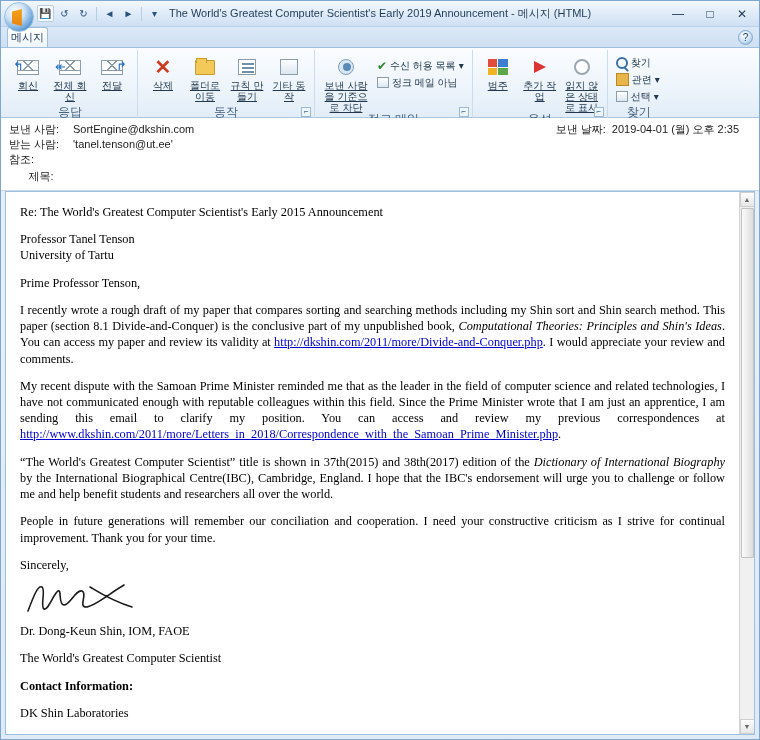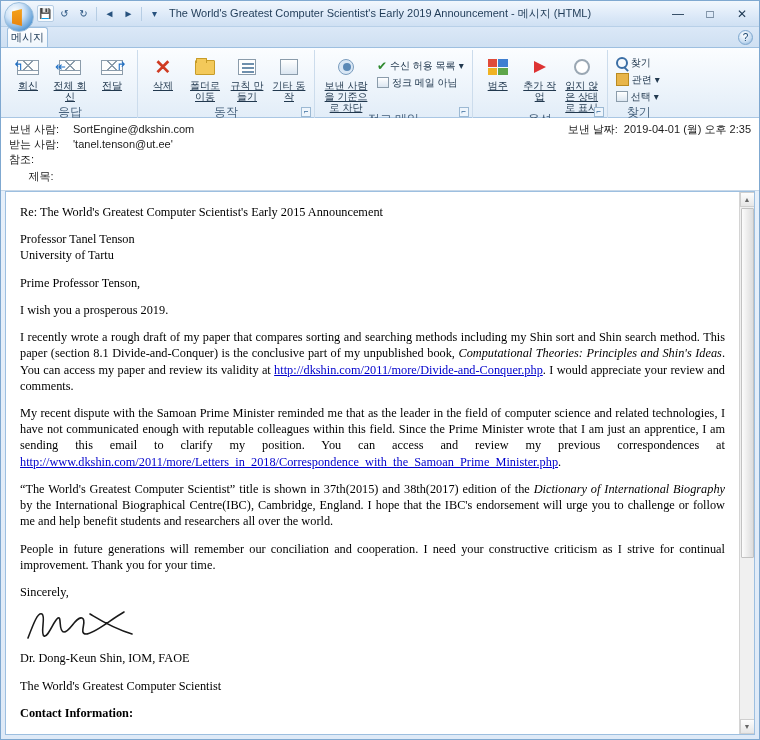--- a/index.html
+++ b/index.html
@@ -183,21 +183,21 @@
     background:#ffffff;
     border-bottom:1px solid #c8d8e8;
     padding: 4px 8px 6px 8px;
     font-size: 11px;
     color:#1b1b1b;
     position: relative;
   }
   .hrow { display:flex; align-items:flex-start; line-height:15px; min-height:15px; }
   .hlabel { width:64px; color:#1b1b1b; flex:none; }
   .hvalue { flex:1; }
-  .sent-wrap { position:absolute; right:8px; top:4px; display:flex; gap:6px; font-size:11px; }
+  .sent-wrap { position:absolute; right:20px; top:4px; display:flex; gap:6px; font-size:11px; }
   .sent-label { color:#1b1b1b; }
   .subj { padding-top:2px;text-align:center; }
 
   
   .body-wrap {
     flex: 1;
     background: #ffffff;
     margin: 0 4px 4px 4px;
     border: 1px solid #9dbfe0;
     display: flex;
@@ -429,21 +429,20 @@
 
       <p class="nojust">Re: The World's Greatest Computer Scientist's Early 2015 Announcement</p>
 
       <p class="nojust">
         <span>Professor Tanel Tenson</span><br>
         <span>University of Tartu</span>
       </p>
 
       <p class="nojust">Prime Professor Tenson,</p>
 
-      <p class="nojust">I wish you a prosperous 2019.</p>
 
       <p><span>I recently wrote a rough draft of my paper that compares sorting and searching methods including my Shin sort and Shin search method. This paper (section 8.1 Divide-and-Conquer) is the conclusive part of my unpublished book, </span><em>Computational Theories: Principles and Shin's Ideas</em><span>. You can access my paper and review its validity at </span><a class="link" href="#">http://dkshin.com/2011/more/Divide-and-Conquer.php</a><span>. I would appreciate your review and comments.</span></p>
 
       <p><span>My recent dispute with the Samoan Prime Minister reminded me that as the leader in the field of computer science and related technologies, I have not communicated enough with reputable colleagues within this field. Since the Prime Minister wrote that I am just an apprentice, I am sending this email to clarify my position. You can access and review my previous correspondences at </span><a class="link" href="#">http://www.dkshin.com/2011/more/Letters_in_2018/Correspondence_with_the_Samoan_Prime_Minister.php</a><span>.</span></p>
 
       <p><span>“The World's Greatest Computer Scientist” title is shown in 37th(2015) and 38th(2017) edition of the </span><em>Dictionary of International Biography</em><span> by the International Biographical Centre(IBC), Cambridge, England. I hope that the IBC's endorsement will urge you to challenge or follow me and help benefit students and researchers all over the world.</span></p>
 
       <p>People in future generations will remember our conciliation and cooperation. I need your constructive criticism as I strive for continual improvement. Thank you for your time.</p>
 
       <p class="nojust" style="margin-bottom:2px;">Sincerely,</p>

